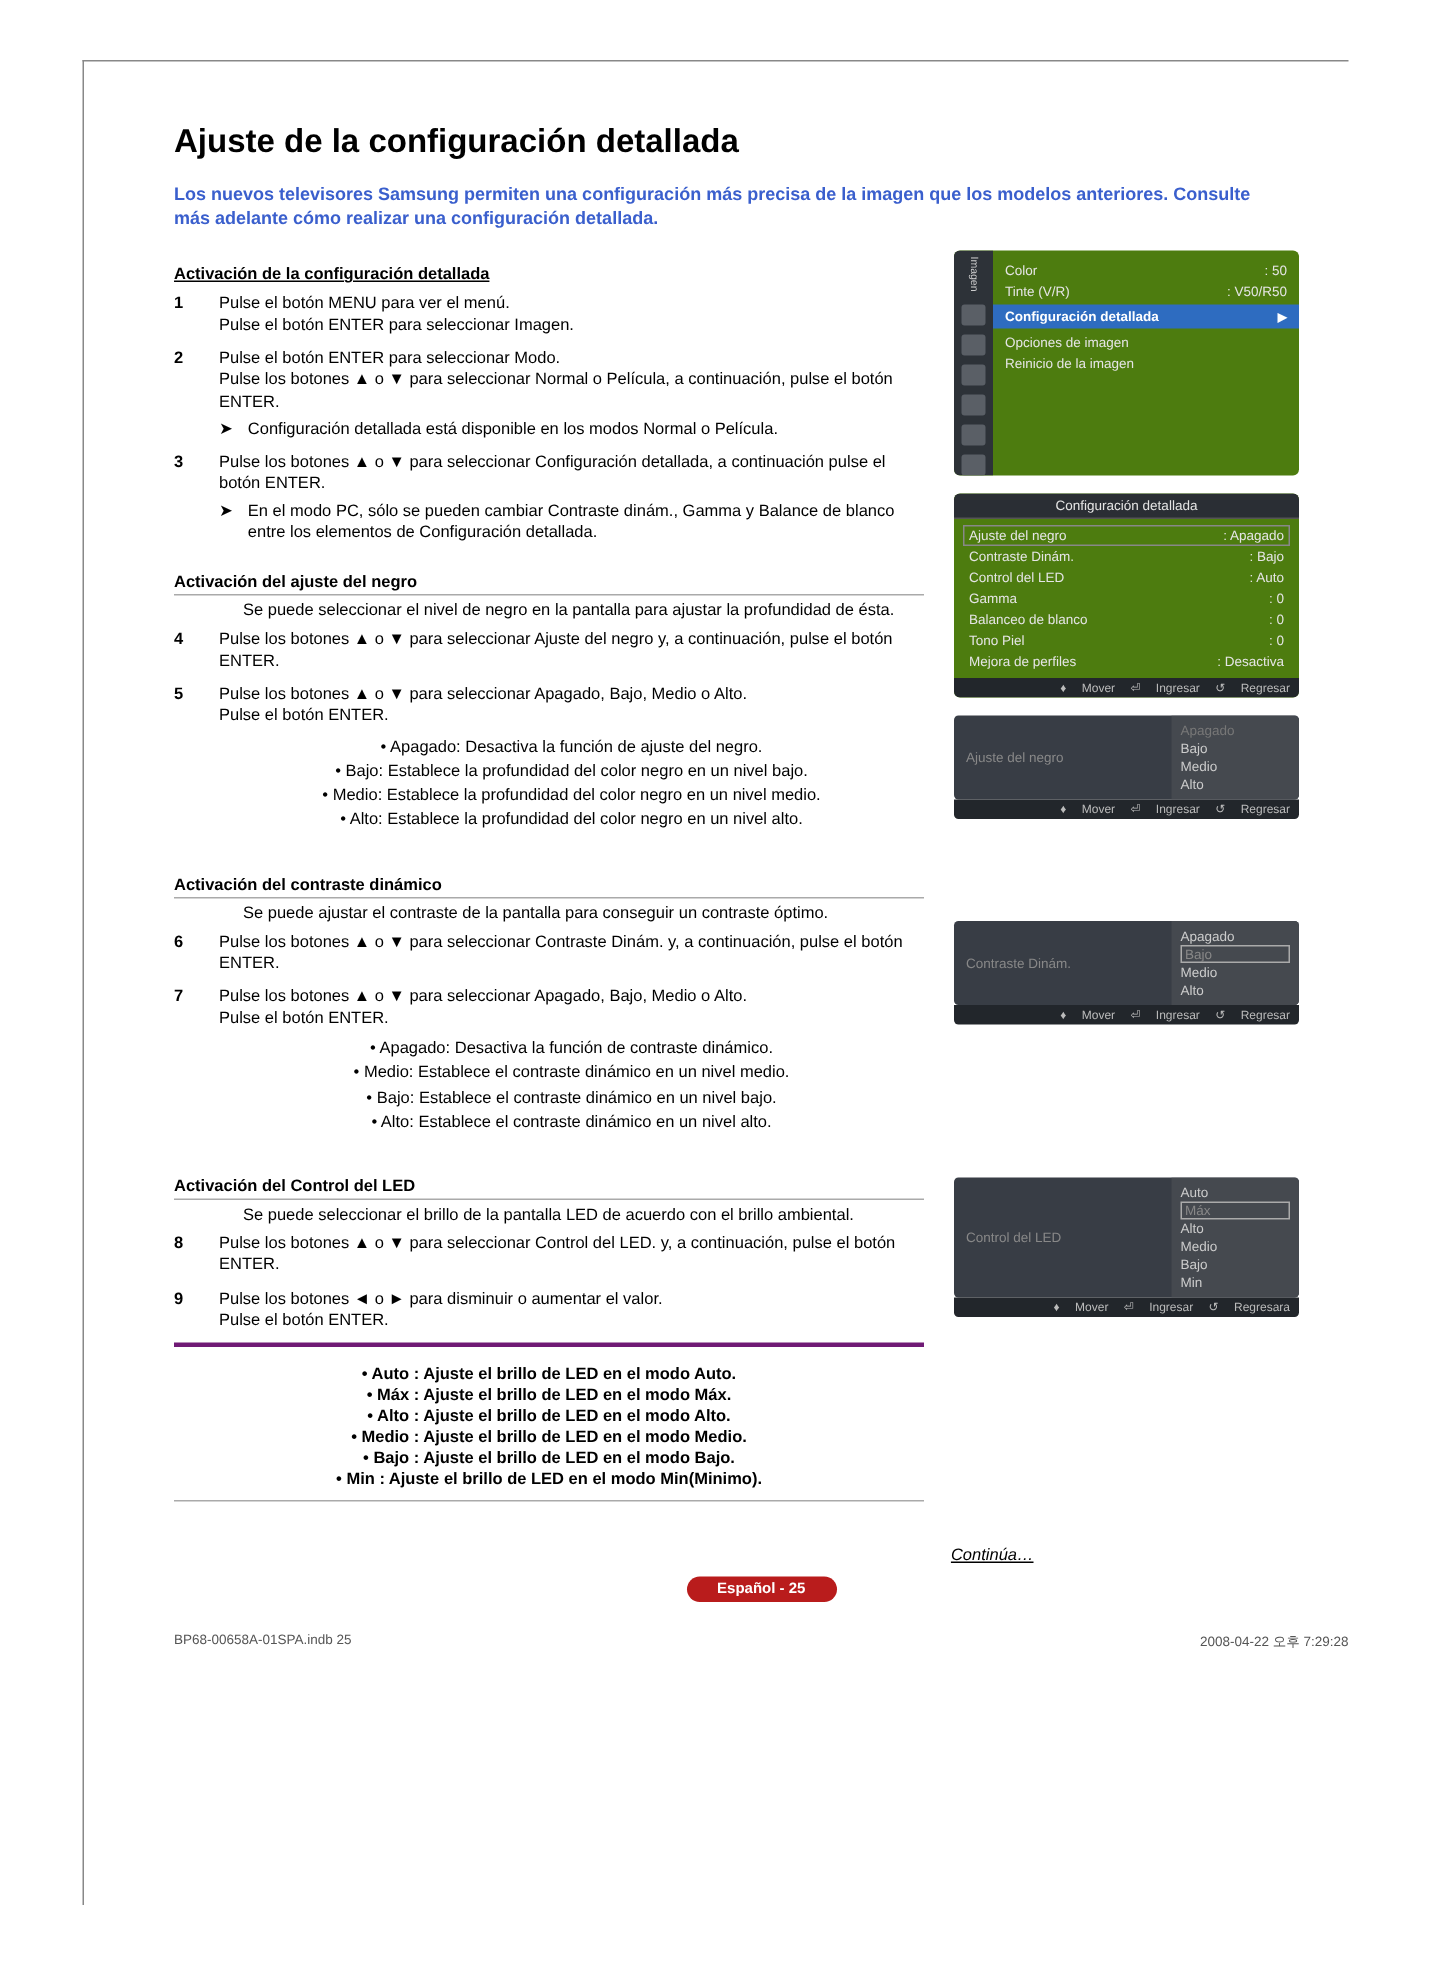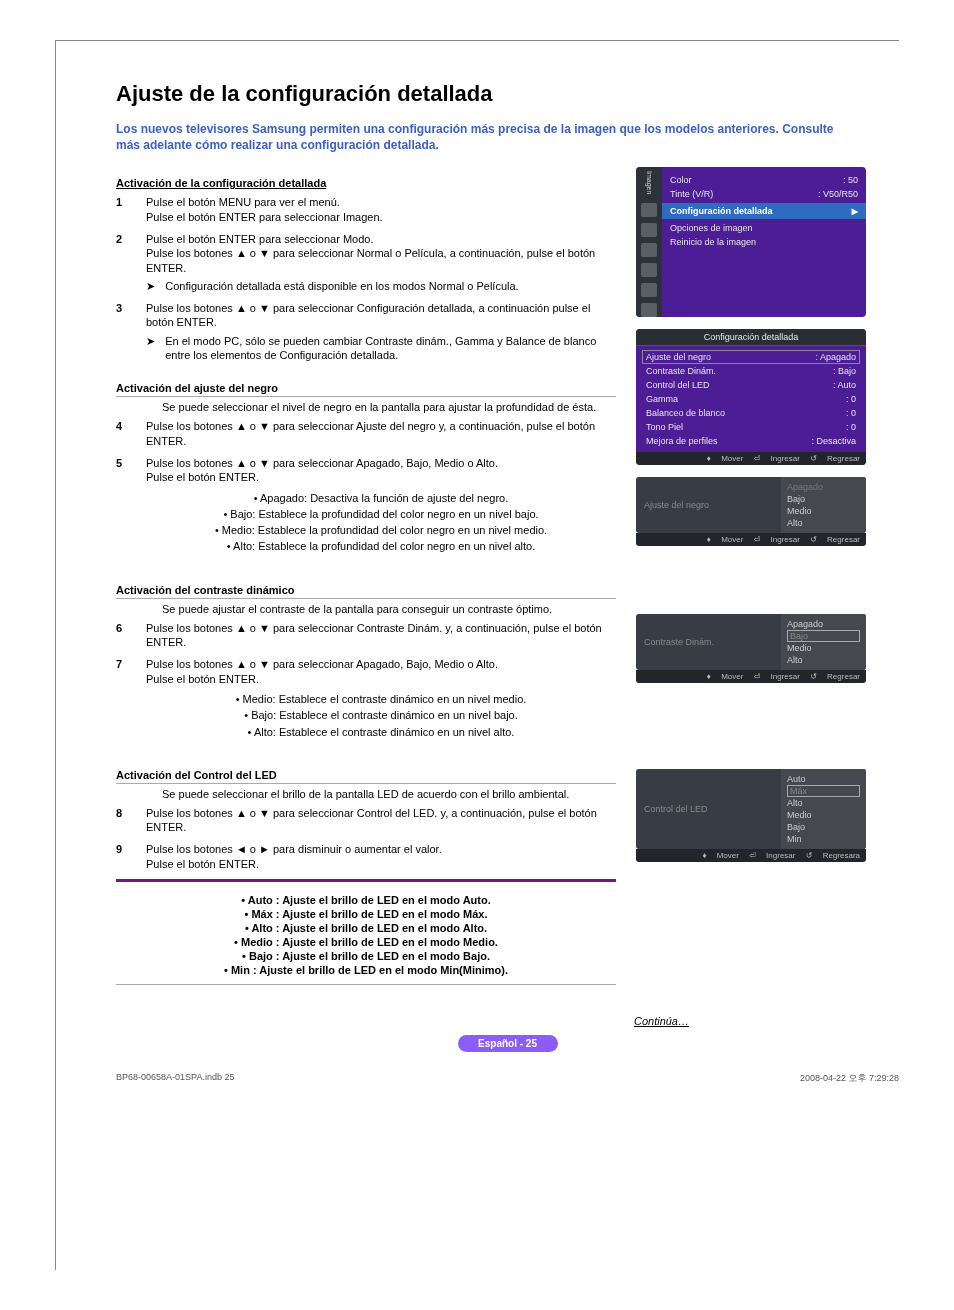--- a/index.html
+++ b/index.html
@@ -68,21 +68,21 @@
     font-weight:bold;
     border-bottom:1px solid #aaa;
     padding-bottom:2px;
     margin:20px 0 4px 0;
     max-width:500px;
   }
   .desc { margin-bottom:6px; max-width:500px;margin-left:46px; }
 
   
   .osd {
-    background:#4c1d95;
+    background:#4d7c0f;
     color:#e5e5e5;
     border-radius:4px;
     font-size:9px;
     margin-bottom:18px;
     overflow:hidden;
   }
   .osd-main { display:flex; }
   .osd-side {
     width:26px;
     background:#2d3238;
@@ -169,21 +169,21 @@
   .continue {
     text-align:right;
     font-style:italic;
     text-decoration:underline;
     margin-top:30px;
     padding-right:210px;
   }
   .page-badge {
     width:100px;
     margin:8px auto 0 auto;
-    background:#8b5cf6;
+    background:#b91c1c;
     color:#fff;
     text-align:center;
     border-radius:10px;
     padding:3px 0;
     font-size:10px;
     font-weight:bold;
   }
   .footer {
     display:flex;
     justify-content:space-between;
@@ -360,20 +360,21 @@
         <li>
           <span class="num">6</span>
           <div class="body">Pulse los botones ▲ o ▼ para seleccionar Contraste Dinám. y, a continuación, pulse el botón ENTER.</div>
         </li>
         <li>
           <span class="num">7</span>
           <div class="body">
             <div>Pulse los botones ▲ o ▼ para seleccionar Apagado, Bajo, Medio o Alto.</div>
             <div>Pulse el botón ENTER.</div>
             <ul class="bullets">
+              <li>Apagado: Desactiva la función de contraste dinámico.</li>
               <li>Medio: Establece el contraste dinámico en un nivel medio.</li>
               <li>Bajo: Establece el contraste dinámico en un nivel bajo.</li>
               <li>Alto: Establece el contraste dinámico en un nivel alto.</li>
             </ul>
           </div>
         </li>
       </ol>
     </div>
     <div class="right" style="padding-top:50px">
       <div class="block">

